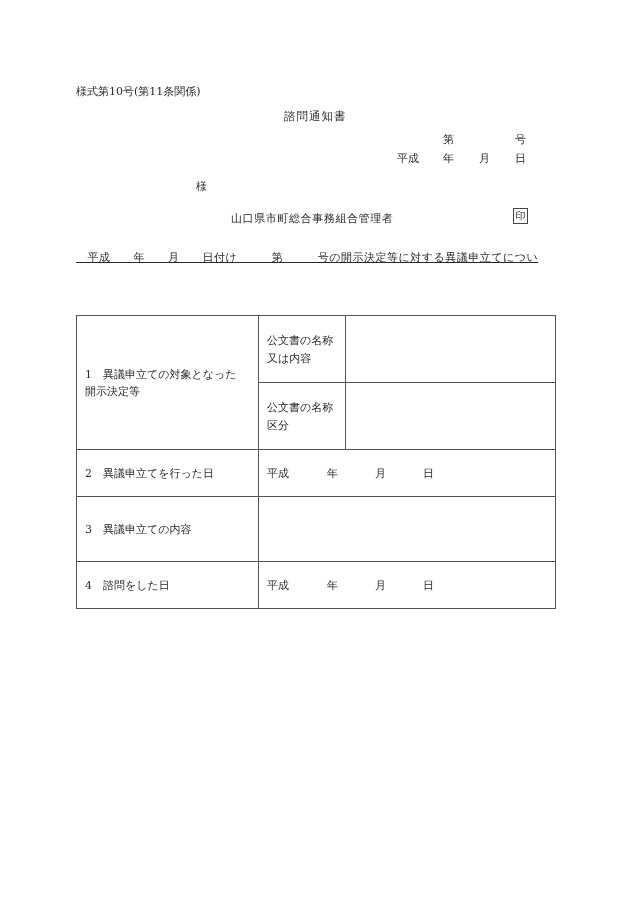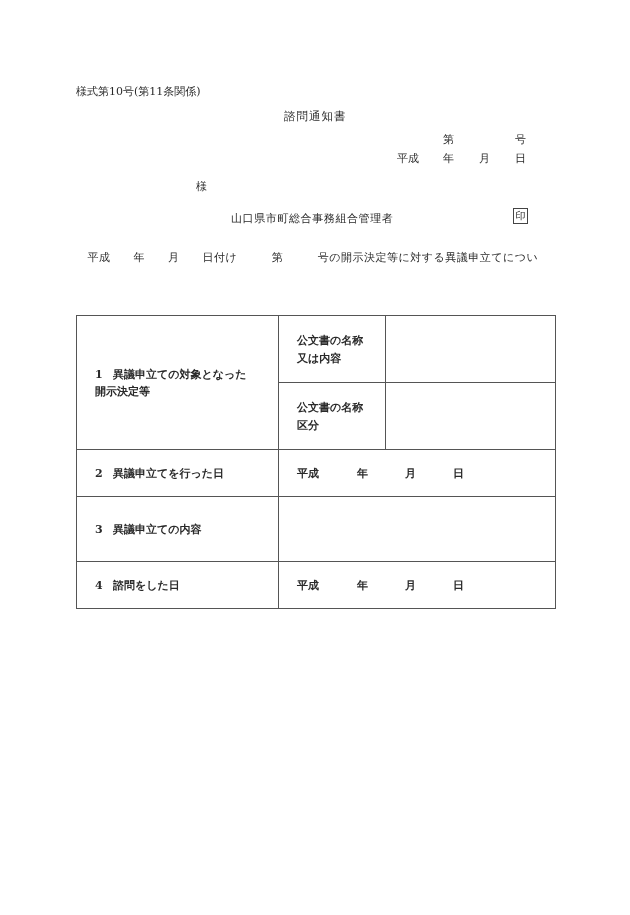--- a/index.html
+++ b/index.html
@@ -30,35 +30,35 @@
     font-size: 10px;
     line-height: 14px;
     text-align: center;
   }
   .body-text {
     left: 76px; top: 248px; width: 480px;
     font-size: 11px;
     line-height: 19.5px;
     white-space: normal;
     letter-spacing: 0.5px;
+    text-decoration: underline;
   }
   .body-text .line { display: block; white-space: nowrap; }
 
   table.form-table {
     position: absolute;
     left: 76px; top: 315px;
     width: 480px;
     border-collapse: collapse;
     font-size: 11px;
   }
   .form-table td {
     border: 1px solid #555;
-    padding: 0 18px;
+    padding: 0 8px;
     vertical-align: middle;
-    font-weight: bold;
   }
   .form-table td.label-col { width: 165px; }
   .form-table td.sub-col { width: 70px; line-height: 18px; padding-top: 2px; }
   .row-a td { height: 64px; }
   .row-b td { height: 64px; }
   .row-2 td { height: 46px; }
   .row-3 td { height: 64px; }
   .row-4 td { height: 46px; }
   .num { display: inline-block; width: 18px; }
   .label1 { line-height: 17px; }

